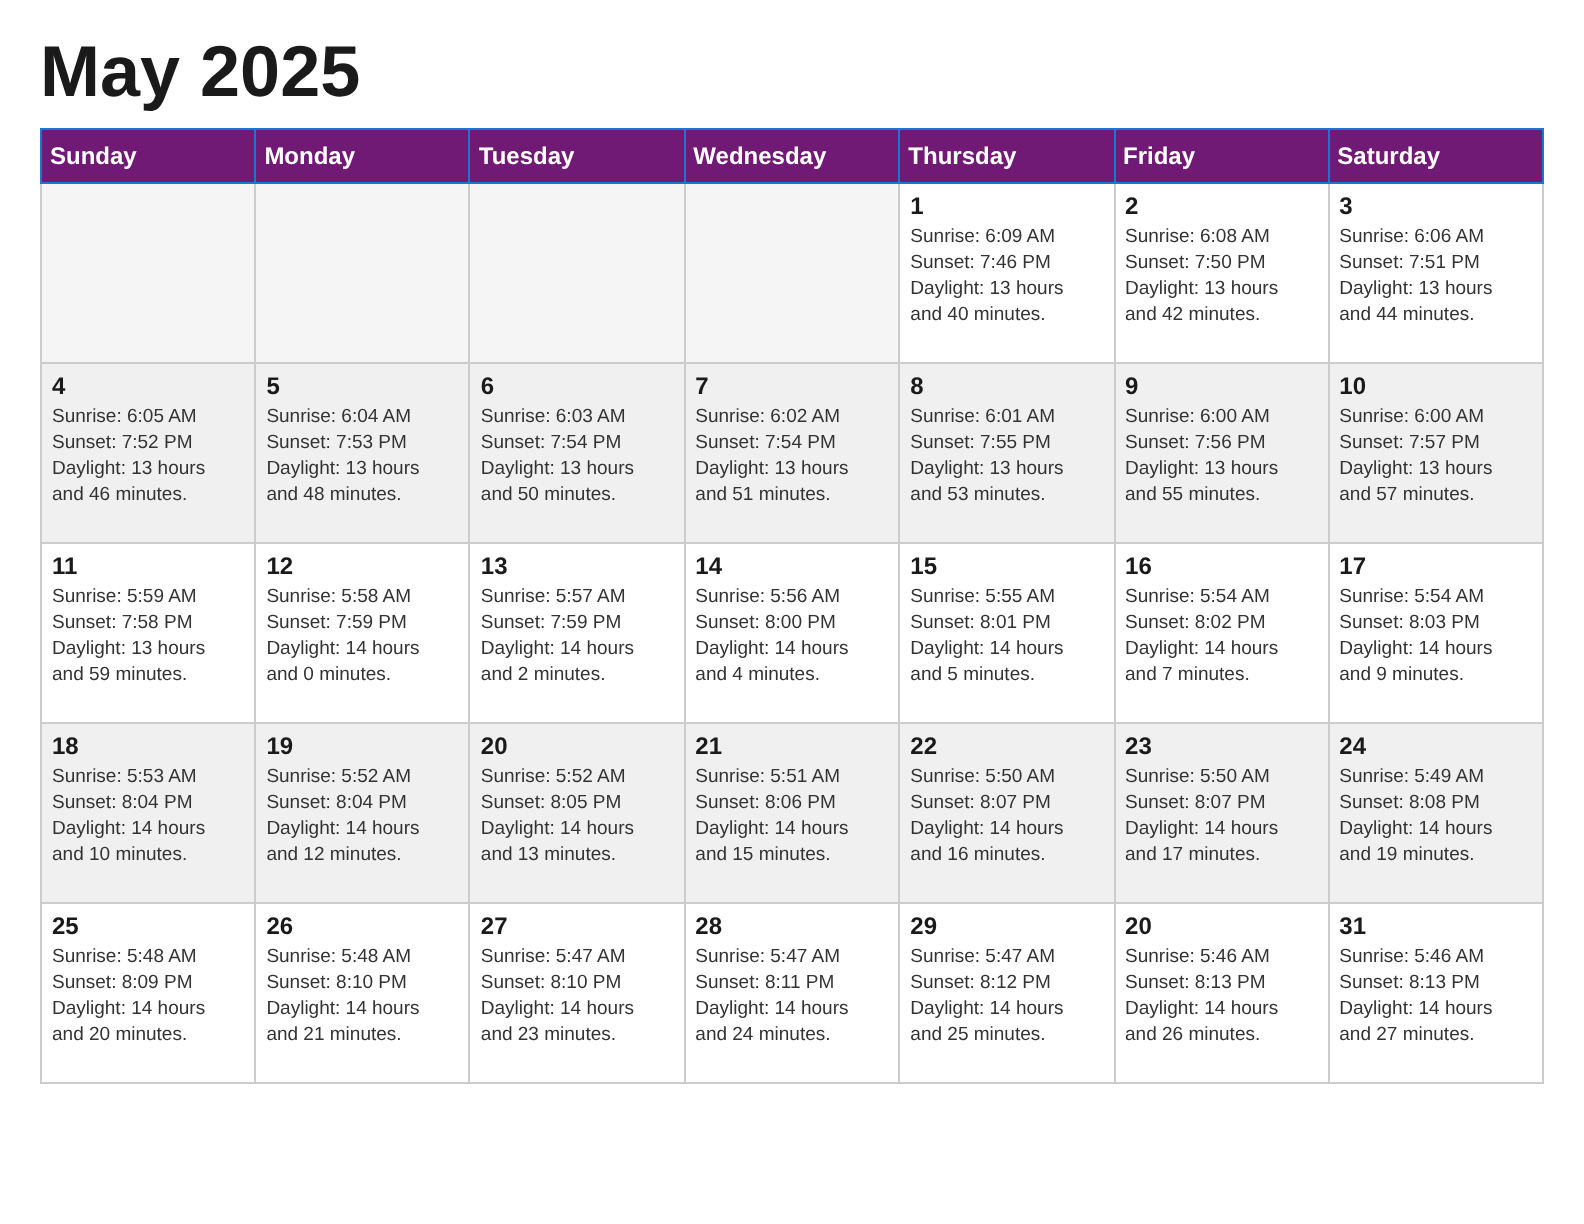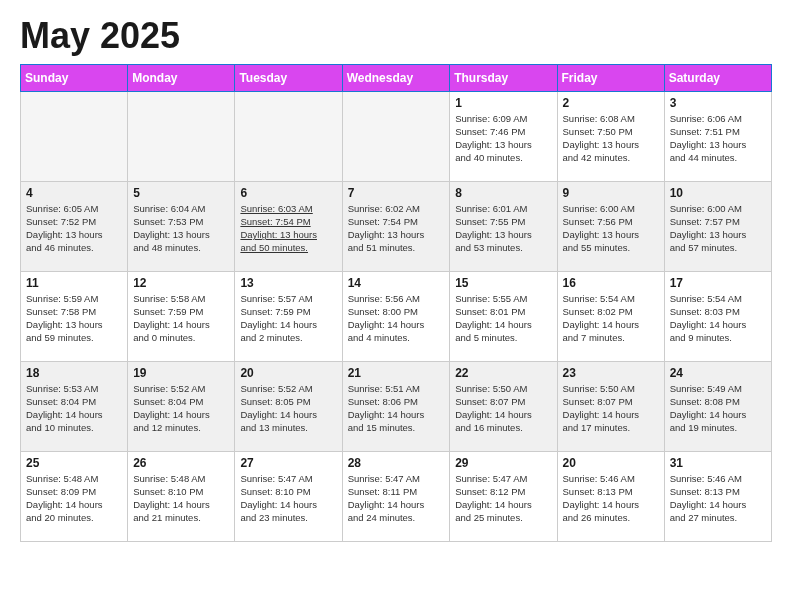--- a/index.html
+++ b/index.html
@@ -52,21 +52,21 @@
     .location {
       font-size: 14px;
       color: #333;
     }
     .calendar {
       width: 100%;
       border-collapse: collapse;
       border: 1px solid #ccc;
     }
     .calendar th {
-      background: #d946ef;
+      background: #701a75;
       color: #fff;
       font-size: 12px;
       font-weight: bold;
       padding: 6px 4px;
       text-align: left;
       border: 1px solid #1976d2;
     }
     .calendar td {
       width: 108px;
       vertical-align: top;
@@ -158,21 +158,21 @@
           </td>
           <td>
             <span class="day-number">5</span>
             <div class="day-info" style="white-space: pre-line;">Sunrise: 6:04 AM
 Sunset: 7:53 PM
 Daylight: 13 hours
 and 48 minutes.</div>
           </td>
           <td>
             <span class="day-number">6</span>
-            <div class="day-info" style="white-space: pre-line; text-decoration: underline;">Sunrise: 6:03 AM
+            <div class="day-info" style="white-space: pre-line;">Sunrise: 6:03 AM
 Sunset: 7:54 PM
 Daylight: 13 hours
 and 50 minutes.</div>
           </td>
           <td>
             <span class="day-number">7</span>
             <div class="day-info" style="white-space: pre-line;">Sunrise: 6:02 AM
 Sunset: 7:54 PM
 Daylight: 13 hours
 and 51 minutes.</div>

